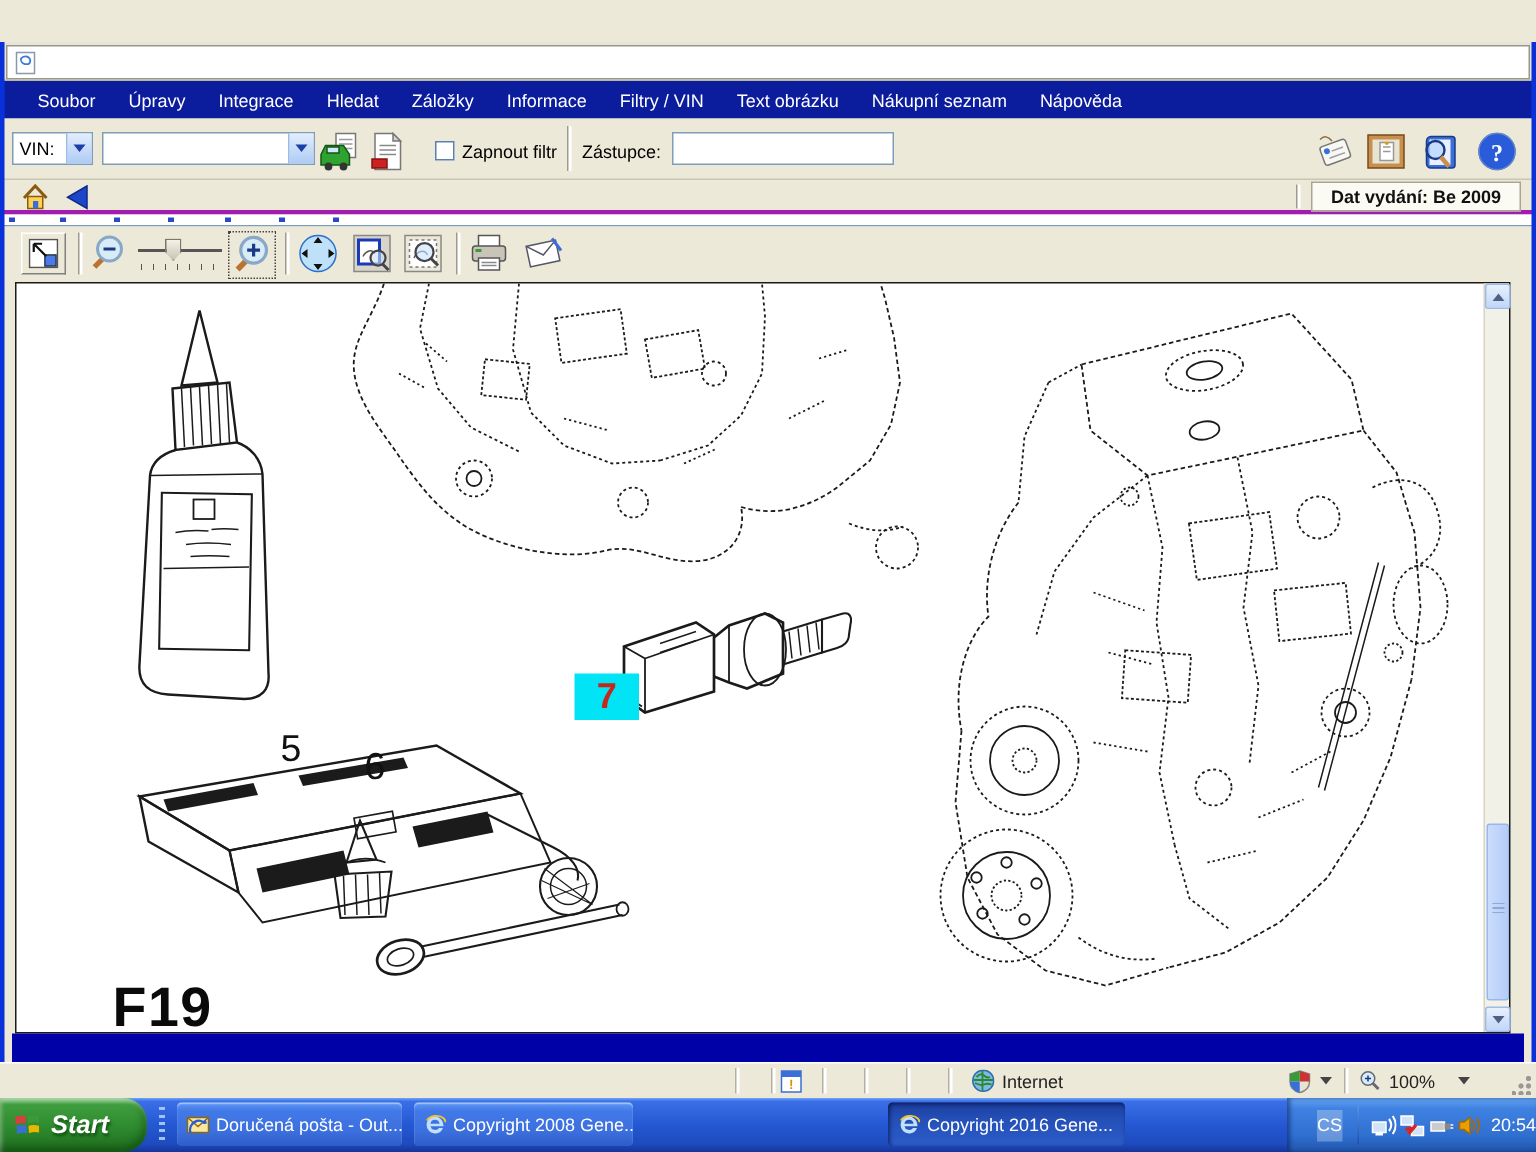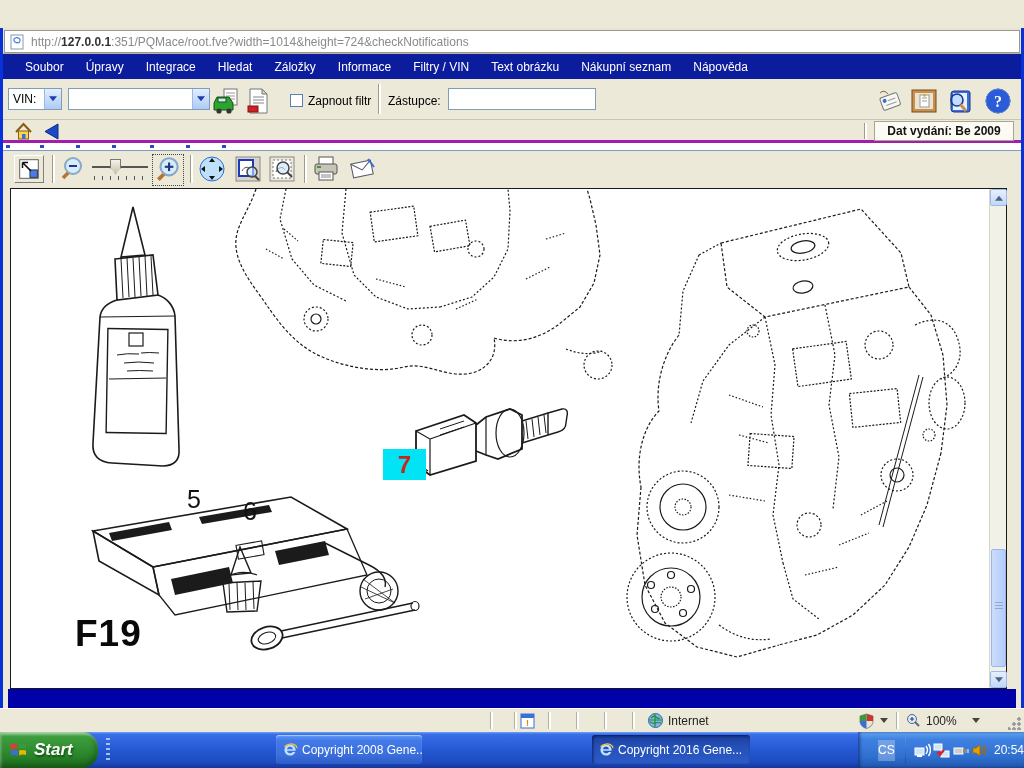--- a/index.html
+++ b/index.html
@@ -142,21 +142,20 @@
 
 <div id="screen">
 
 
   <div class="abs addressbar">
     <div class="addr-field">
       <svg class="page-icon" viewBox="0 0 15 16">
         <rect x="1" y="1" width="12" height="14" fill="#fff" stroke="#8899AA"></rect>
         <path d="M4 5c1.5-2 5-2 6 .5.4 1.2 0 2.5-1 3.2H6.5C4.8 8.2 3.6 6.6 4 5z" fill="none" stroke="#3A7BD8" stroke-width="1.2"></path>
       </svg>
-      <span class="url"><span>http://</span><b>127.0.0.1</b><span>:351/PQMace/root.fve?width=1014&amp;height=724&amp;checkNotifications</span></span>
     </div>
   </div>
 
   <div class="abs menubar">
     <span class="mitem">Soubor</span>
     <span class="mitem">Úpravy</span>
     <span class="mitem">Integrace</span>
     <span class="mitem">Hledat</span>
     <span class="mitem">Záložky</span>
     <span class="mitem">Informace</span>
@@ -412,21 +411,21 @@
         <path d="M144 92 L182 90 L178 120 L148 121 Z" stroke-width="1.4"></path>
         <path d="M150 93 l1 26 M158 92 l1 27 M166 92 l1 27 M174 91 l1 27" stroke-width="1"></path>
         <ellipse cx="188" cy="147" rx="16" ry="11" transform="rotate(-18 188 147)" stroke-width="1.8"></ellipse>
         <ellipse cx="188" cy="147" rx="9" ry="5.5" transform="rotate(-18 188 147)" stroke-width="1.1"></ellipse>
         <path d="M202 140 L334 112 M203 147 L336 119" stroke-width="1.4"></path>
         <ellipse cx="336" cy="115" rx="4" ry="4.5" stroke-width="1.2"></ellipse>
       </g>
     </svg>
     <span class="plabel" style="left:232px;top:308px;">6</span>
 
-    <span class="figcode" style="left:64px;top:424px;">F19</span>
+    <span class="figcode" style="left:64px;top:462px;">F19</span>
 
     <svg class="drawing" style="left:568px;top:6px;width:394px;height:488px;" viewBox="0 0 394 488">
       <g fill="none" stroke="#1b1b1b" stroke-width="1.2">
         <path d="M142 48 L282 14 L322 58 L330 92 L186 122 L148 92 Z" stroke-dasharray="3 2"></path>
         <ellipse cx="224" cy="52" rx="26" ry="13" transform="rotate(-10 224 52)" stroke-dasharray="2 2"></ellipse>
         <ellipse cx="224" cy="52" rx="12" ry="6" transform="rotate(-10 224 52)"></ellipse>
         <path d="M120 60 L142 48 M120 60 L104 96 L100 140" stroke-dasharray="2 2"></path>
         <path d="M330 92 L352 120 L364 160 L368 210 L362 258" stroke-dasharray="3 2"></path>
         <path d="M186 122 L150 150 L124 186 L112 228" stroke-dasharray="2 2"></path>
         <path d="M100 140 C84 160 76 190 80 216 C64 232 56 262 62 292" stroke-dasharray="3 2"></path>
@@ -521,20 +520,29 @@
       <svg style="width:20px;height:20px;margin-left:8px;" viewBox="0 0 20 20">
         <path d="M2 5 Q5 3 9 4 L9.5 9 Q5.5 8 2.5 10 Z" fill="#D43F3F"></path>
         <path d="M10.5 4 Q14 2.5 18 4 L18 8.5 Q14.5 7.5 10.8 9 Z" fill="#3A9A3A"></path>
         <path d="M3 11 Q6 9.5 9.7 10.5 L10 15.5 Q6.5 14.5 3.5 16 Z" fill="#3A6FD8"></path>
         <path d="M11 10.5 Q14.5 9.5 18 10.5 L18 15 Q14.5 14 11.3 15.5 Z" fill="#E8B800"></path>
       </svg>
       <span class="stext">Start</span>
     </div>
     <span class="qldots"></span>
 
+    <div class="taskbtn" style="left:118px;width:150px;">
+      <svg class="tbicon" viewBox="0 0 16 16">
+        <rect x="1" y="3" width="14" height="10" fill="#F8E8A0" stroke="#8A6A10"></rect>
+        <path d="M1 3l7 6 7-6" fill="none" stroke="#8A6A10"></path>
+        <path d="M3 13a6 6 0 0 1 10-6" fill="none" stroke="#2A5BD8" stroke-width="1.6"></path>
+        <path d="M13 4l1 3-3 .2z" fill="#2A5BD8"></path>
+      </svg>
+      <span>Doručená pošta - Out...</span>
+    </div>
     <div class="taskbtn" style="left:276px;width:146px;">
       <svg class="tbicon" viewBox="0 0 20 20">
         <path d="M10 3a7 7 0 0 0-7 7 7 7 0 0 0 7 7c3.1 0 5.7-1.9 6.6-4.6h-3.2A4 4 0 0 1 6.2 11H17c.1-.5 0-1.3-.1-1.9A7 7 0 0 0 10 3zm0 2.6A4 4 0 0 1 13.8 9H6.2A4 4 0 0 1 10 5.6z" fill="#BFE0FF"></path>
         <path d="M3.2 6.2C5.8 2.4 13.5.8 17.4 4.6c.8.8 1.4 2.1 1.1 3.2" stroke="#F4C430" stroke-width="1.6" fill="none"></path>
       </svg>
       <span>Copyright 2008 Gene...</span>
     </div>
     <div class="taskbtn active" style="left:592px;width:158px;">
       <svg class="tbicon" viewBox="0 0 20 20">
         <path d="M10 3a7 7 0 0 0-7 7 7 7 0 0 0 7 7c3.1 0 5.7-1.9 6.6-4.6h-3.2A4 4 0 0 1 6.2 11H17c.1-.5 0-1.3-.1-1.9A7 7 0 0 0 10 3zm0 2.6A4 4 0 0 1 13.8 9H6.2A4 4 0 0 1 10 5.6z" fill="#BFE0FF"></path>

